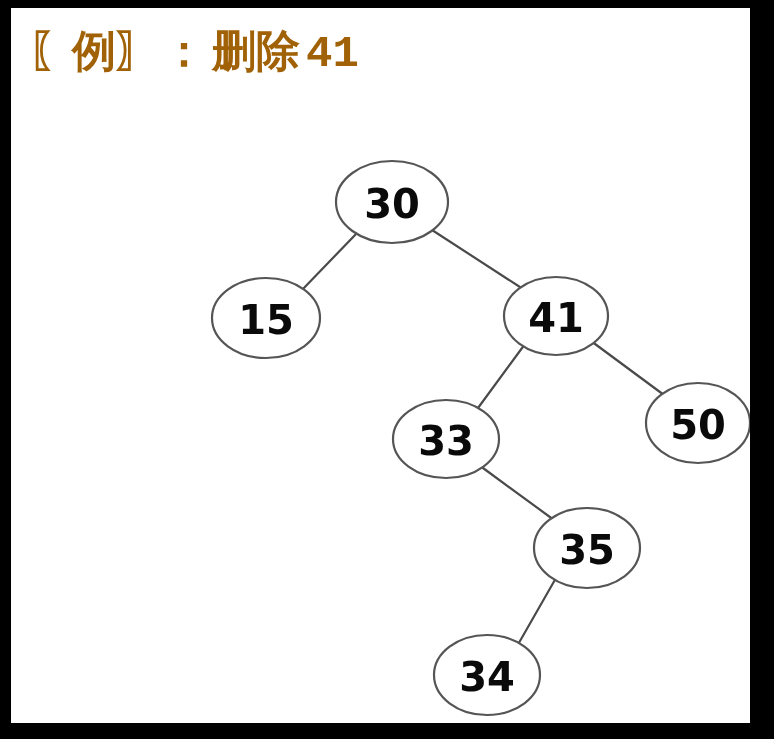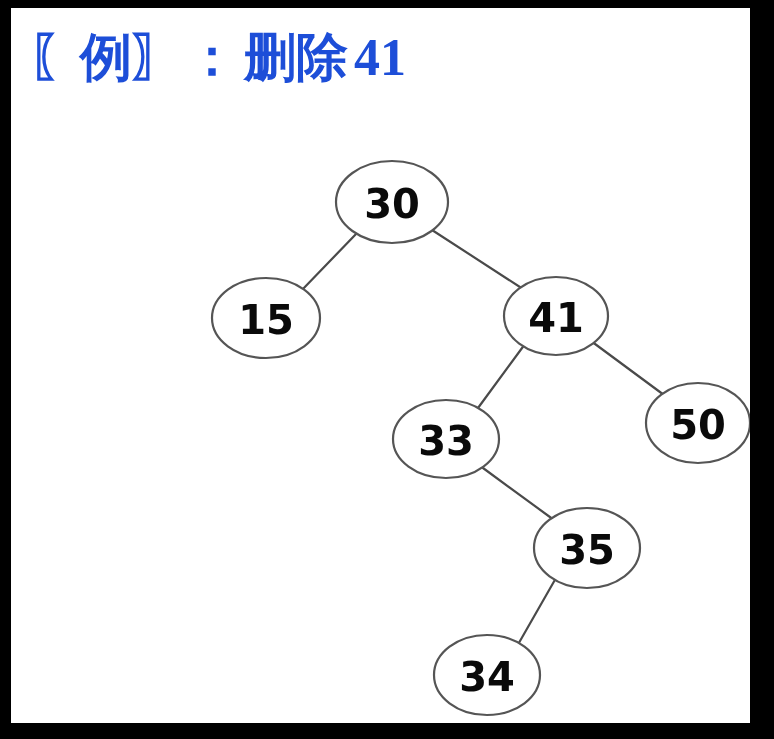--- a/index.html
+++ b/index.html
@@ -27,24 +27,24 @@
     top: 8px;
     width: 739px;
     height: 715px;
     background: #ffffff;
     overflow: hidden;
   }
   #title {
     position: absolute;
     left: 17px;
     top: 24px;
-    font-family: Liberation Serif, serif;
-    font-size: 52px;
+    font-family: Liberation Mono, monospace;
+    font-size: 44px;
     font-weight: bold;
-    color: #1d4ed8;
+    color: #a16207;
     white-space: nowrap;
     letter-spacing: 0px;
     line-height: 1;
   }
   #title .colon {
     font-weight: bold;
     padding: 0 6px 0 2px;
   }
   #title .num {
     font-weight: bold;

